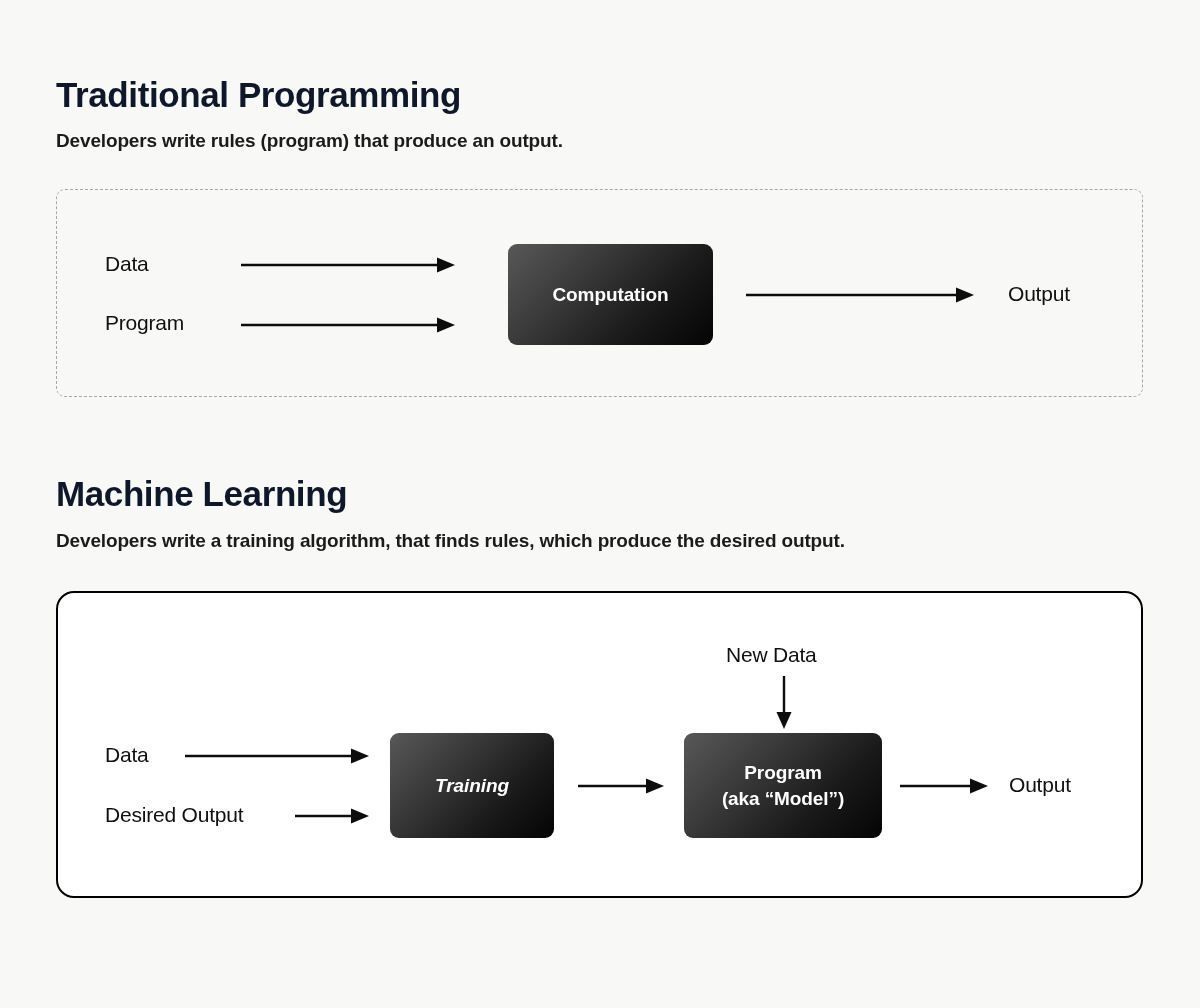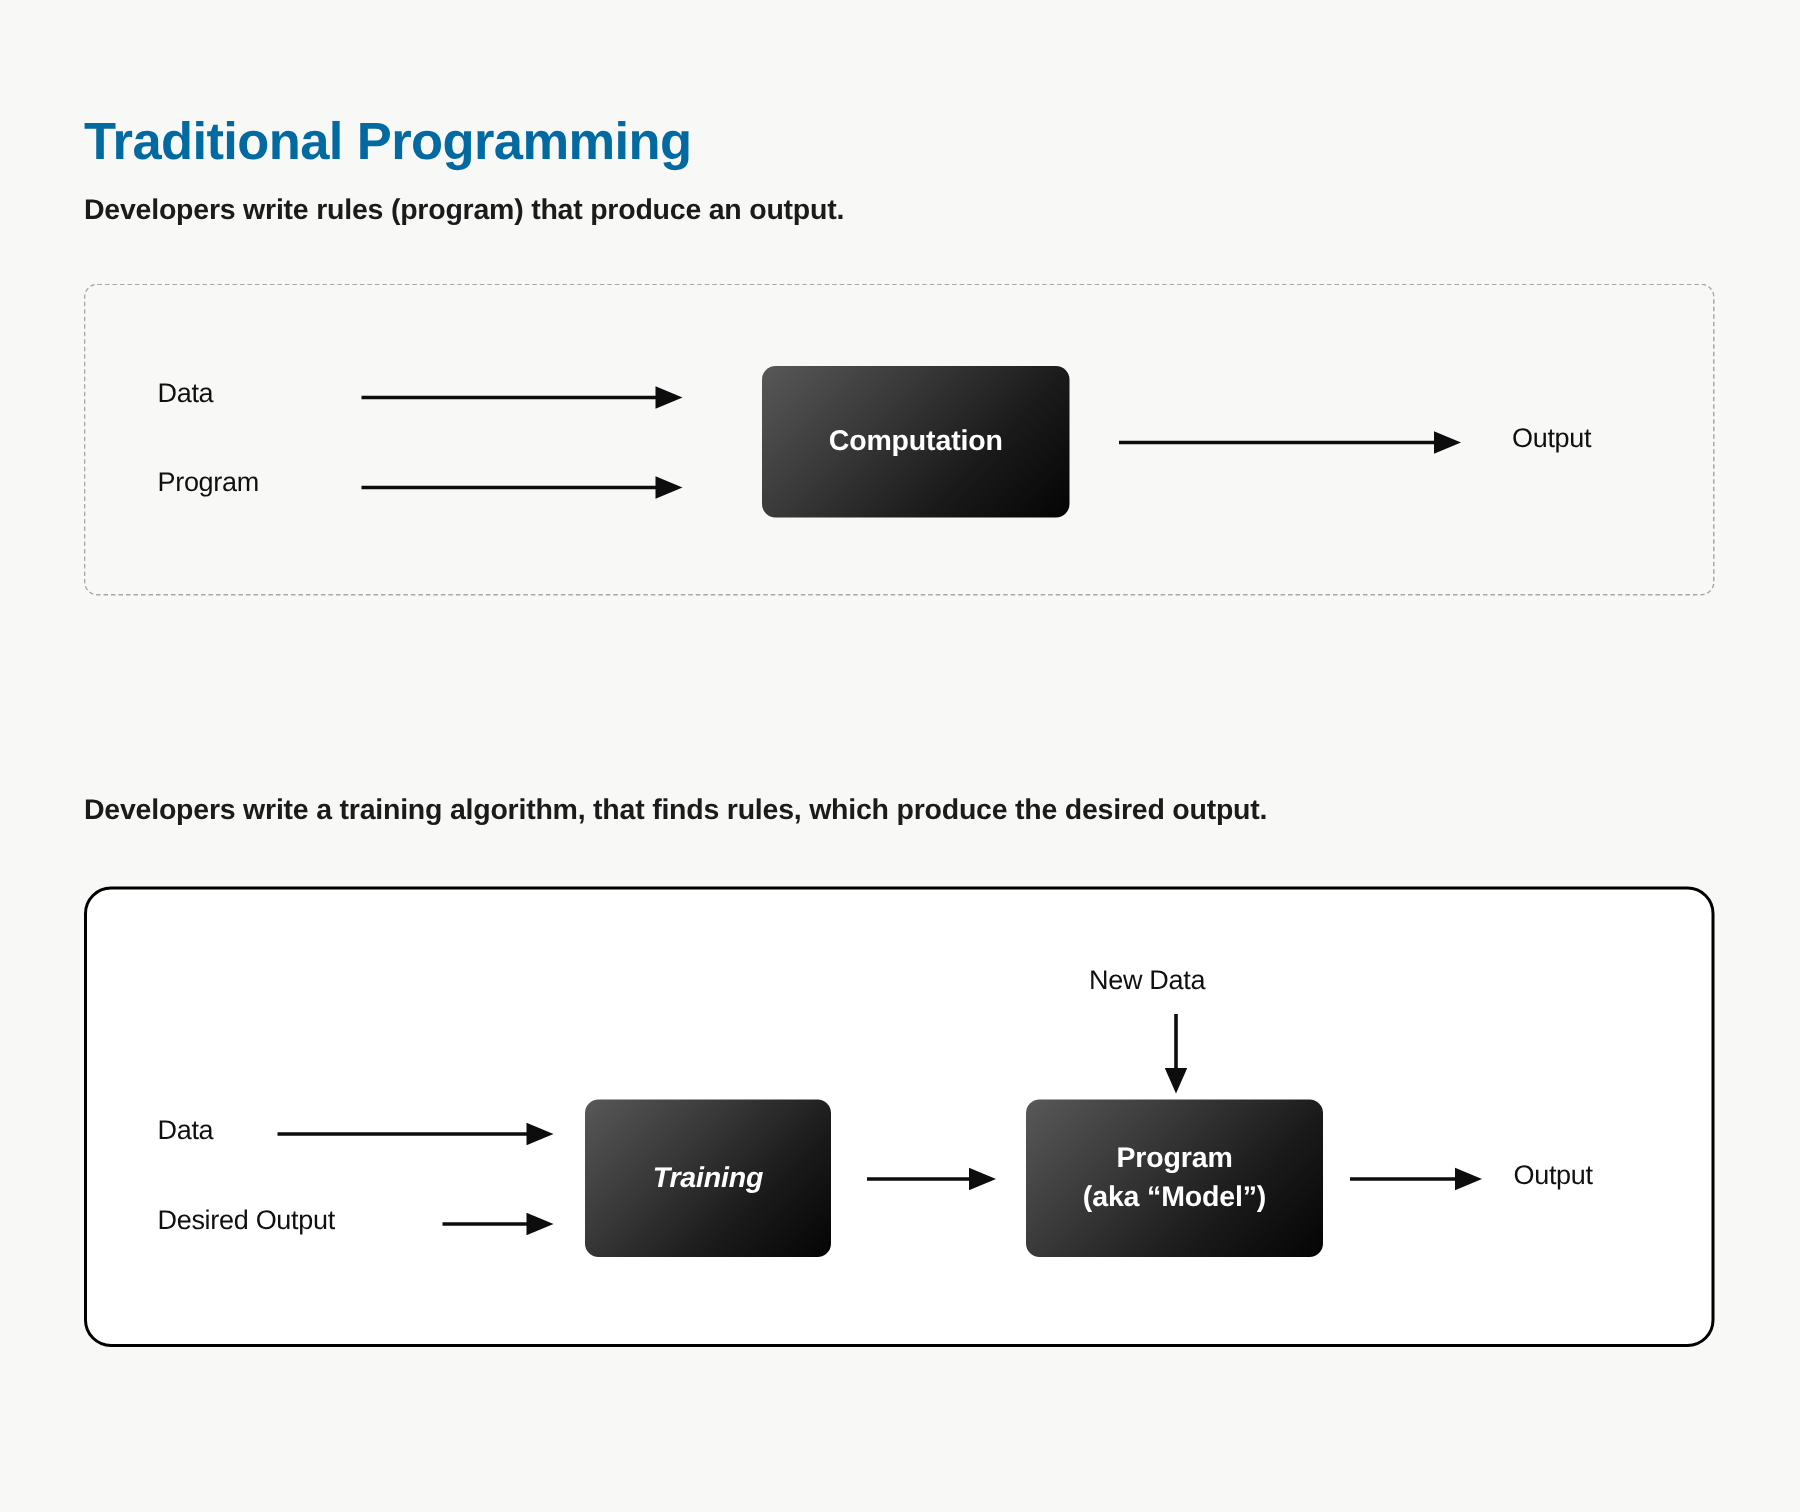--- a/index.html
+++ b/index.html
@@ -20,21 +20,21 @@
     width: 1200px;
     height: 1008px;
   }
 
   
   .section-title {
     position: absolute;
     font-size: 35px;
     font-weight: 700;
     letter-spacing: -0.4px;
-    color: #0369a1;
+    color: #0f172a;
     white-space: nowrap;
   }
   .section-sub {
     position: absolute;
     font-size: 19px;
     font-weight: 700;
     color: #1b1b1b;
     letter-spacing: -0.15px;
     white-space: nowrap;
   }
@@ -102,21 +102,21 @@
     top: 733px;
     width: 198px;
     height: 105px;
     flex-direction: column;
   }
   .node-line { display: block; }
 
   
   .label {
     position: absolute;
-    font-size: 18px;
+    font-size: 21px;
     font-weight: 400;
     color: #10100f;
     letter-spacing: -0.2px;
     white-space: nowrap;
   }
 
   #lbl-tp-data    { left: 105px; top: 252px; }
   #lbl-tp-program { left: 105px; top: 311px; }
   #lbl-tp-output  { left: 1008px; top: 282px; }
 
@@ -176,20 +176,21 @@
 
   <div class="arrow" id="arr-tp-out">
     <svg width="230" height="20" viewBox="0 0 230 20">
       <line x1="0" y1="10" x2="212" y2="10" stroke="#0d0d0d" stroke-width="2.4"></line>
       <polygon points="210,2.5 228,10 210,17.5" fill="#0d0d0d"></polygon>
     </svg>
   </div>
 
   <div class="label" id="lbl-tp-output">Output</div>
 
+  <div class="section-title" id="ml-title">Machine Learning</div>
 
   <div class="section-sub" id="ml-sub">Developers write a training algorithm, that finds rules, which produce the desired output.</div>
 
   <div class="panel-solid"></div>
 
   <div class="label" id="lbl-ml-newdata">New Data</div>
 
   <div class="arrow" id="arr-ml-newdata">
     <svg width="20" height="54" viewBox="0 0 20 54">
       <line x1="10" y1="0" x2="10" y2="38" stroke="#0d0d0d" stroke-width="2.4"></line>

